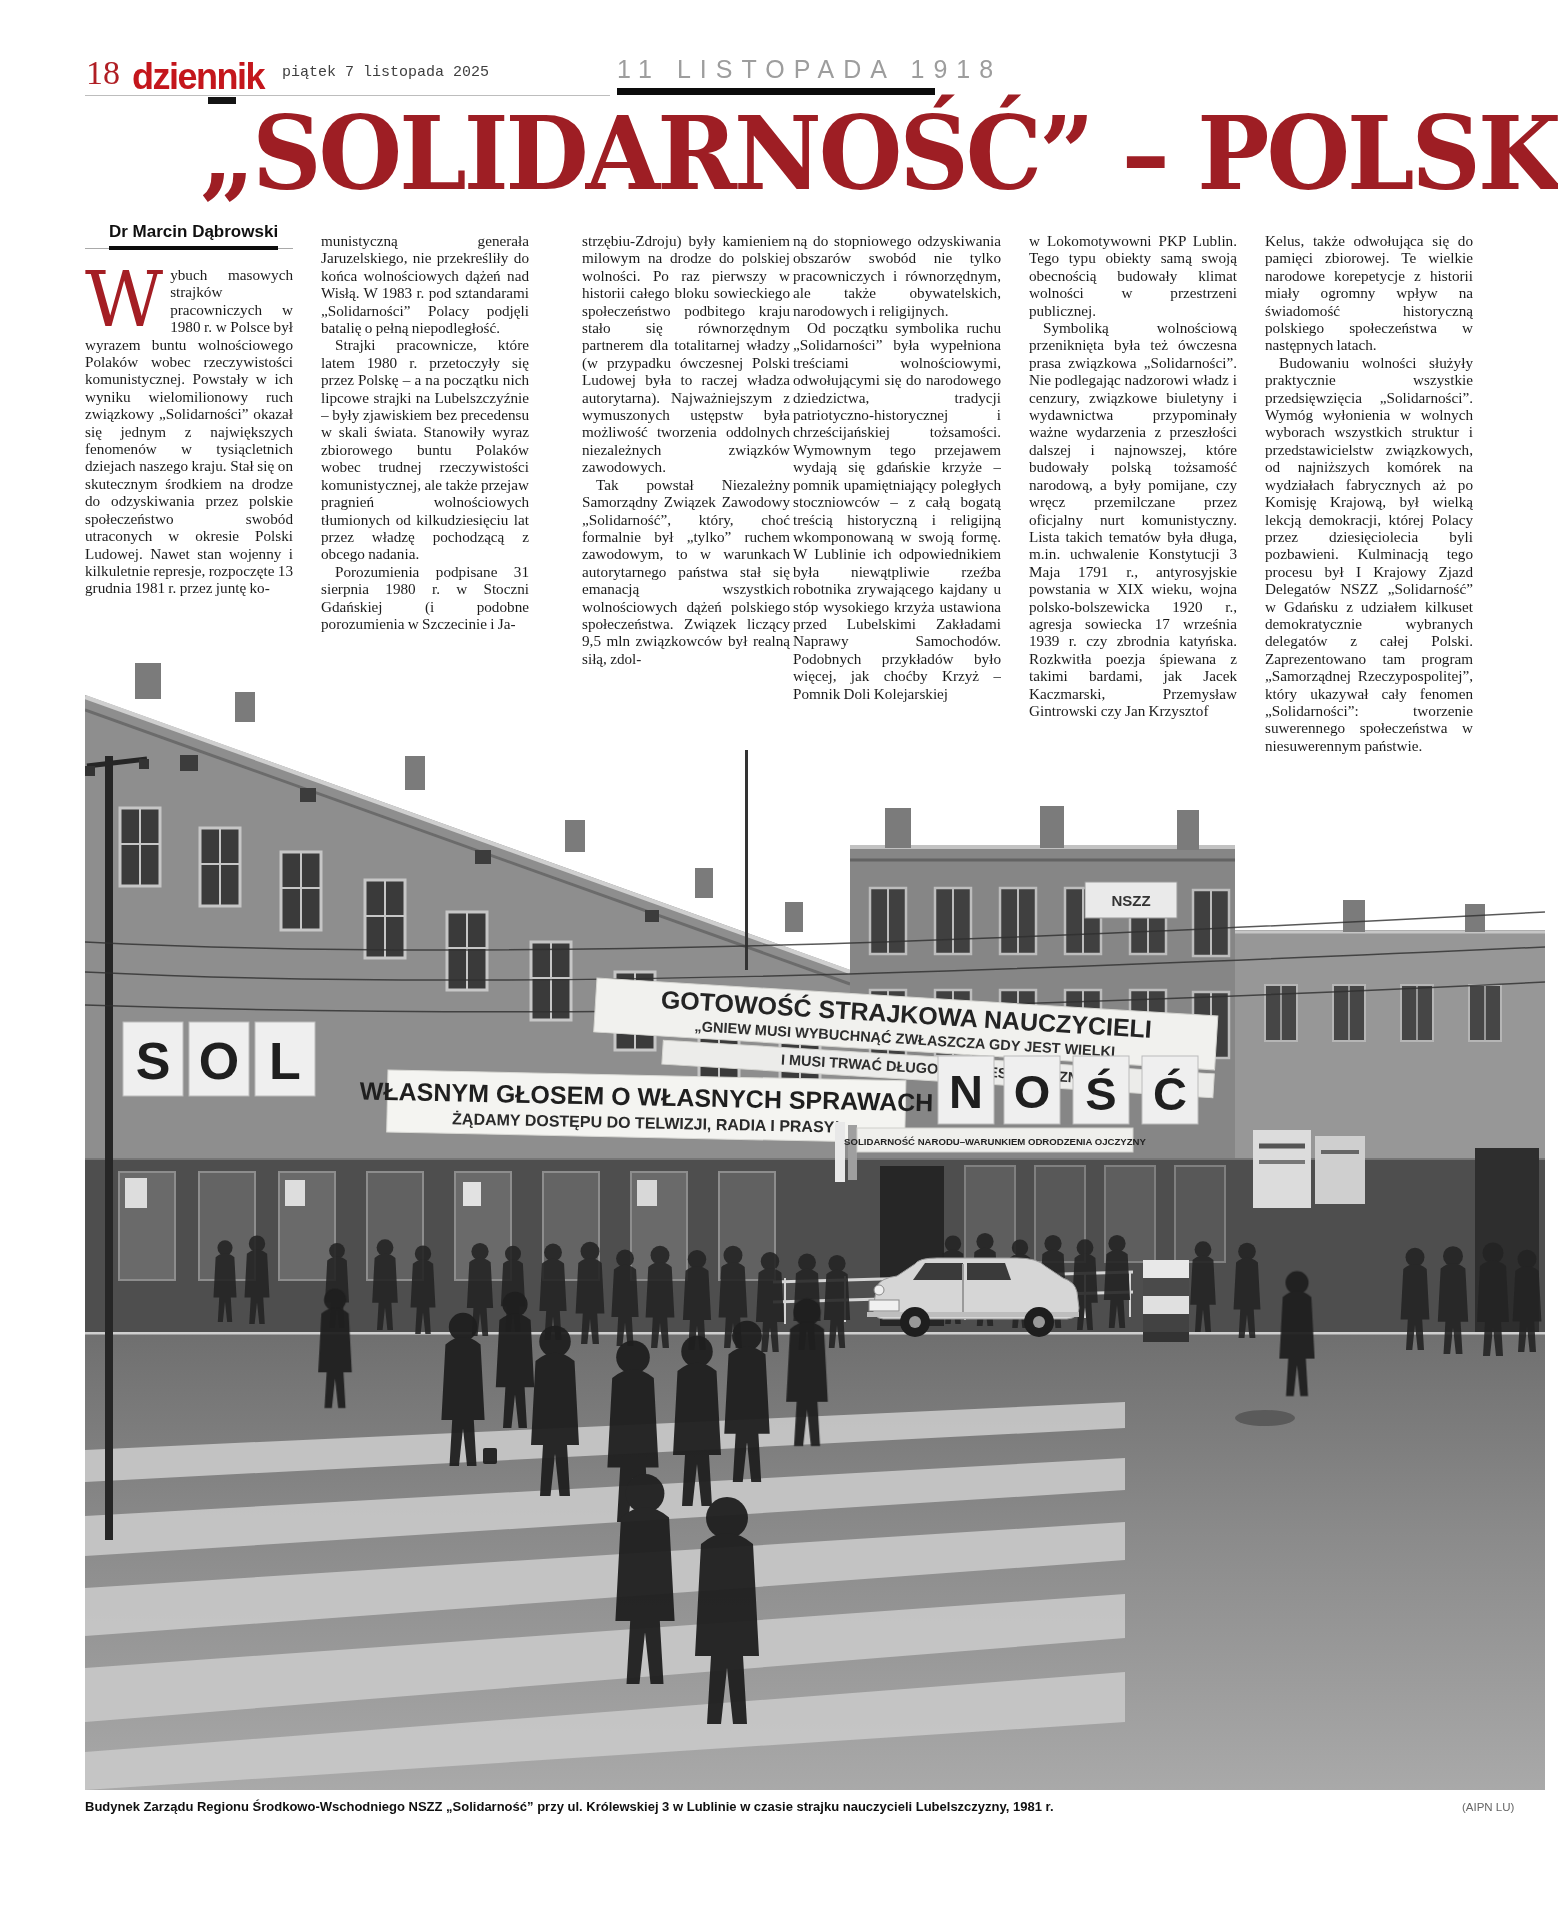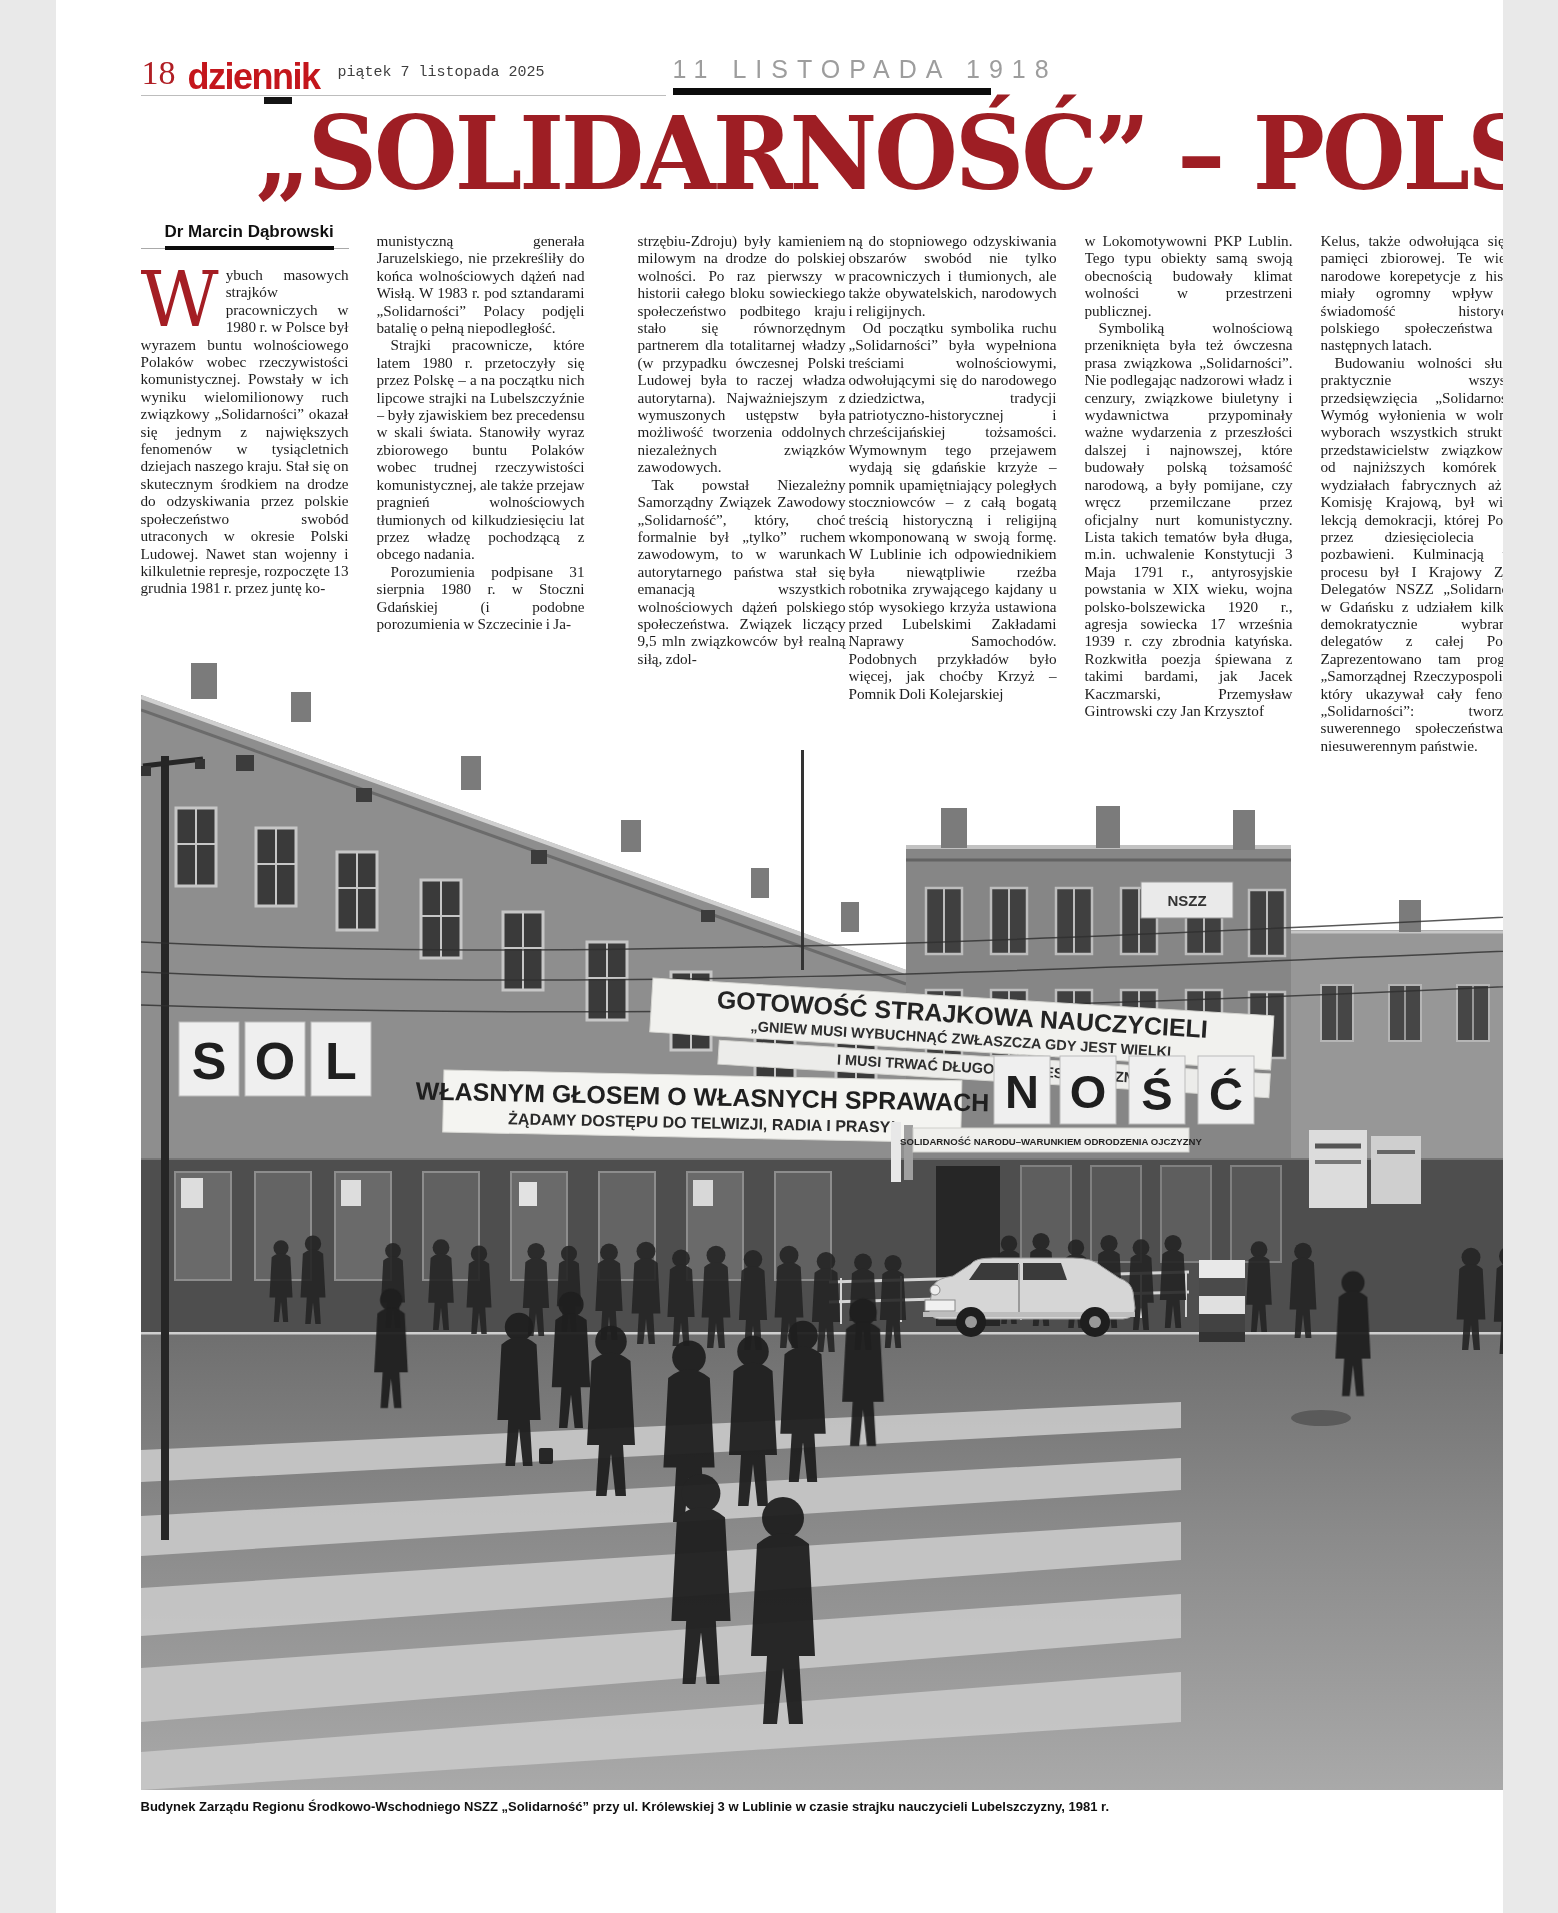--- a/index.html
+++ b/index.html
@@ -1,16 +1,16 @@
 <!DOCTYPE html>
 <html><head>
 <meta charset="utf-8">
 <style>
   html,body{margin:0;padding:0;background:#e9e9e9;}
-  .page{position:relative;width:1447px;height:1913px;background:#ffffff;
+  .page{position:relative;width:1558px;height:1913px;background:#ffffff;
         font-family:"Liberation Serif",serif;overflow:hidden;margin:0 auto;}
 
   
   .pagenum{position:absolute;left:86px;top:54px;font-family:"Liberation Serif",serif;
            font-size:34px;color:#b01e24;}
   .brand{position:absolute;left:132px;top:56px;font-family:"Liberation Sans",sans-serif;
          font-weight:bold;font-size:36px;color:#c4161c;letter-spacing:-1.5px;}
   .brand-badge{position:absolute;left:208px;top:97px;width:28px;height:7px;background:#141414;}
   .issue-date{position:absolute;left:282px;top:64px;font-family:Liberation Mono, monospace;
         font-size:15px;color:#3f3f3f;}
@@ -77,21 +77,21 @@
   <div class="col" id="c1">
       <p>munistyczną generała Jaruzelskiego, nie przekreśliły do końca wolnościowych dążeń nad Wisłą. W 1983 r. pod sztandarami „Solidarności” Polacy podjęli batalię o pełną niepodległość.</p>
       <p class="ind">Strajki pracownicze, które latem 1980 r. przetoczyły się przez Polskę – a na początku nich lipcowe strajki na Lubelszczyźnie – były zjawiskiem bez precedensu w skali świata. Stanowiły wyraz zbiorowego buntu Polaków wobec trudnej rzeczywistości komunistycznej, ale także przejaw pragnień wolnościowych tłumionych od kilkudziesięciu lat przez władzę pochodzącą z obcego nadania.</p>
       <p class="ind">Porozumienia podpisane 31 sierpnia 1980 r. w Stoczni Gdańskiej (i podobne porozumienia w Szczecinie i Ja-</p>
     </div>
   <div class="col" id="c2">
       <p>strzębiu-Zdroju) były kamieniem milowym na drodze do polskiej wolności. Po raz pierwszy w historii całego bloku sowieckiego społeczeństwo podbitego kraju stało się równorzędnym partnerem dla totalitarnej władzy (w przypadku ówczesnej Polski Ludowej była to raczej władza autorytarna). Najważniejszym z wymuszonych ustępstw była możliwość tworzenia oddolnych niezależnych związków zawodowych.</p>
       <p class="ind">Tak powstał Niezależny Samorządny Związek Zawodowy „Solidarność”, który, choć formalnie był „tylko” ruchem zawodowym, to w warunkach autorytarnego państwa stał się emanacją wszystkich wolnościowych dążeń polskiego społeczeństwa. Związek liczący 9,5 mln związkowców był realną siłą, zdol-</p>
     </div>
   <div class="col" id="c3">
-      <p>ną do stopniowego odzyskiwania obszarów swobód nie tylko pracowniczych i tłumionych, ale także obywatelskich, narodowych i religijnych.</p>
+      <p>ną do stopniowego odzyskiwania obszarów swobód nie tylko pracowniczych i równorzędnym, ale także obywatelskich, narodowych i religijnych.</p>
       <p class="ind">Od początku symbolika ruchu „Solidarności” była wypełniona treściami wolnościowymi, odwołującymi się do narodowego dziedzictwa, tradycji patriotyczno-historycznej i chrześcijańskiej tożsamości. Wymownym tego przejawem wydają się gdańskie krzyże – pomnik upamiętniający poległych stoczniowców – z całą bogatą treścią historyczną i religijną wkomponowaną w swoją formę. W Lublinie ich odpowiednikiem była niewątpliwie rzeźba robotnika zrywającego kajdany u stóp wysokiego krzyża ustawiona przed Lubelskimi Zakładami Naprawy Samochodów. Podobnych przykładów było więcej, jak choćby Krzyż – Pomnik Doli Kolejarskiej</p>
     </div>
   <div class="col" id="c4">
       <p>w Lokomotywowni PKP Lublin. Tego typu obiekty samą swoją obecnością budowały klimat wolności w przestrzeni publicznej.</p>
       <p class="ind">Symboliką wolnościową przeniknięta była też ówczesna prasa związkowa „Solidarności”. Nie podlegając nadzorowi władz i cenzury, związkowe biuletyny i wydawnictwa przypominały ważne wydarzenia z przeszłości dalszej i najnowszej, które budowały polską tożsamość narodową, a były pomijane, czy wręcz przemilczane przez oficjalny nurt komunistyczny. Lista takich tematów była długa, m.in. uchwalenie Konstytucji 3 Maja 1791 r., antyrosyjskie powstania w XIX wieku, wojna polsko-bolszewicka 1920 r., agresja sowiecka 17 września 1939 r. czy zbrodnia katyńska. Rozkwitła poezja śpiewana z takimi bardami, jak Jacek Kaczmarski, Przemysław Gintrowski czy Jan Krzysztof</p>
     </div>
   <div class="col" id="c5">
       <p>Kelus, także odwołująca się do pamięci zbiorowej. Te wielkie narodowe korepetycje z historii miały ogromny wpływ na świadomość historyczną polskiego społeczeństwa w następnych latach.</p>
       <p class="ind">Budowaniu wolności służyły praktycznie wszystkie przedsięwzięcia „Solidarności”. Wymóg wyłonienia w wolnych wyborach wszystkich struktur i przedstawicielstw związkowych, od najniższych komórek na wydziałach fabrycznych aż po Komisję Krajową, był wielką lekcją demokracji, której Polacy przez dziesięciolecia byli pozbawieni. Kulminacją tego procesu był I Krajowy Zjazd Delegatów NSZZ „Solidarność” w Gdańsku z udziałem kilkuset demokratycznie wybranych delegatów z całej Polski. Zaprezentowano tam program „Samorządnej Rzeczypospolitej”, który ukazywał cały fenomen „Solidarności”: tworzenie suwerennego społeczeństwa w niesuwerennym państwie.</p>
     </div>

